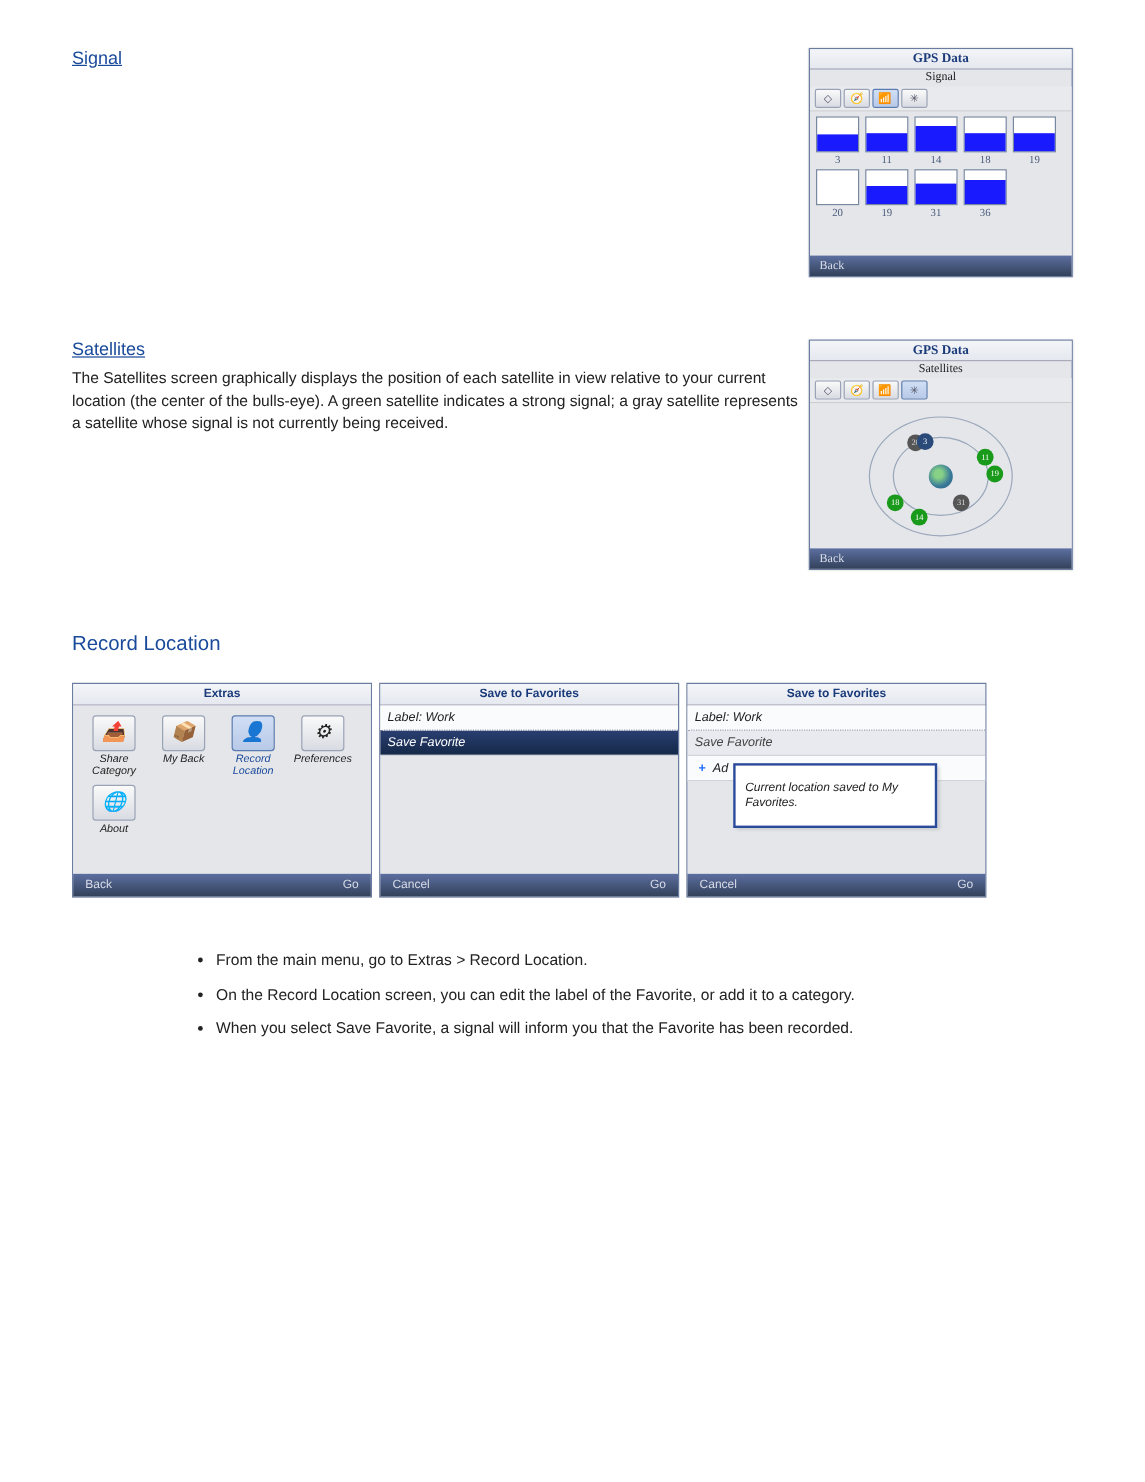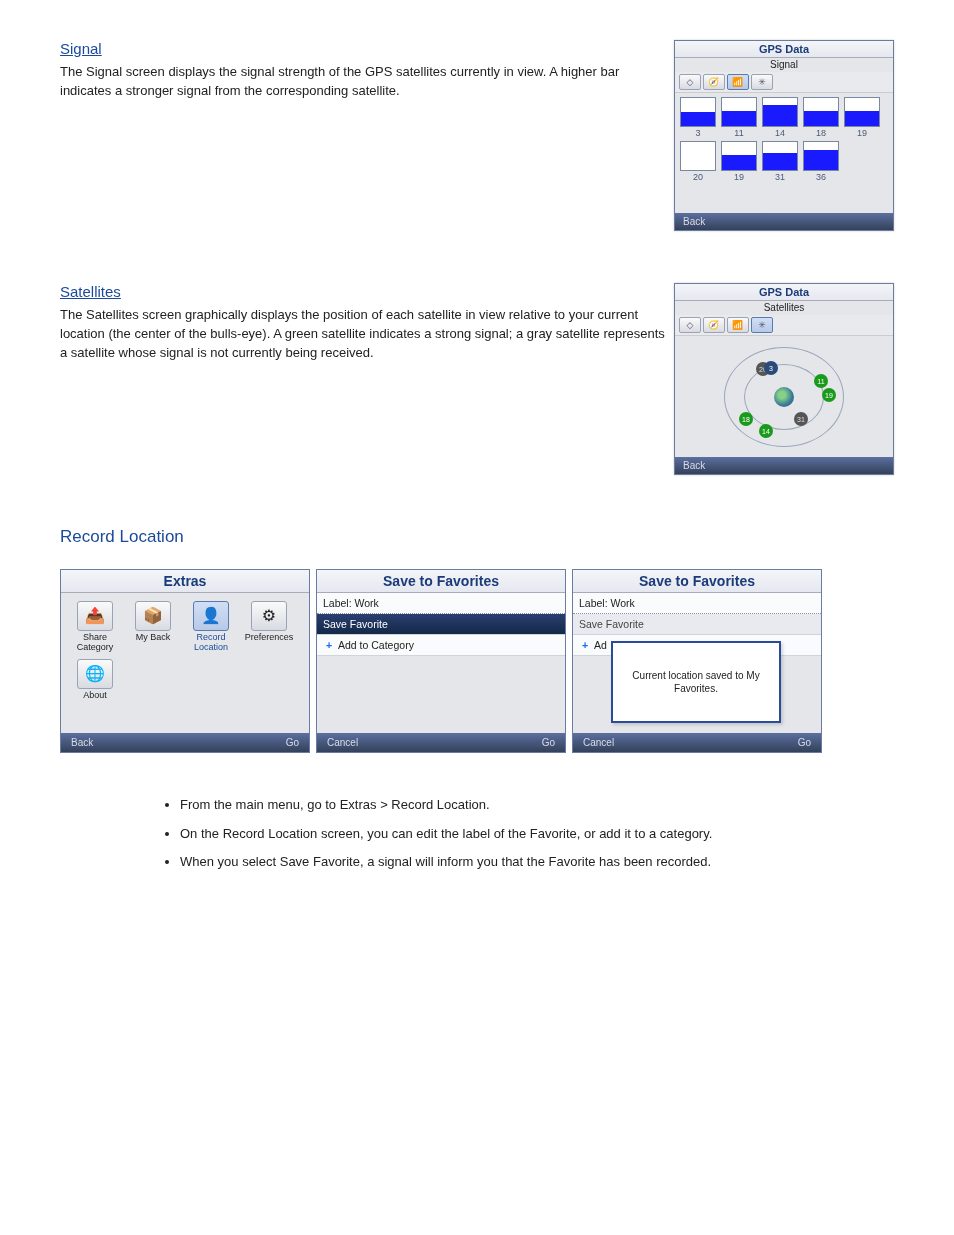--- a/index.html
+++ b/index.html
@@ -14,21 +14,21 @@
   }
   .section { margin-bottom: 30px; }
   .heading {
     color: #1a4a9a;
     text-decoration: underline;
     font-size: 15px;
     margin-bottom: 6px;
     display: inline-block;
   }
   .bodytext { line-height: 1.45; margin-bottom: 8px; }
-  .float-right { float: right; margin-left: 5px; margin-bottom: 12px; }
+  .float-right { float: right; margin-left: 5px; margin-bottom: 12px; font-family: Liberation Serif, serif; }
   .clear { clear: both; }
 
   
   .device {
     width: 220px;
     border: 1px solid #6a7ca0;
     background: #e4e6ea;
     font-size: 10px;
     color: #222;
     position: relative;
@@ -155,23 +155,23 @@
     display:flex;
     flex-direction:column;
   }
   .wd-title {
     text-align:center;
     font-weight:bold;
     color:#1a3a7a;
     background: linear-gradient(#f3f5f8,#e5e8ef);
     border-bottom:1px solid #aab;
     padding:3px 0;
-    font-size:14px;
-  }
-  .wd-body { background:#e4e6ea; flex:1; min-height:140px; position:relative; }
+    font-size:10px;
+  }
+  .wd-body { background:#e4e6ea; flex:1; min-height:140px; position:relative;font-style:italic; }
   .wd-footer {
     background: linear-gradient(#5c6fa0,#33415a);
     color:#d8dce8;
     display:flex;
     justify-content:space-between;
     padding:4px 10px;
     font-size:10px;
   }
   
   .extras-grid {
@@ -216,22 +216,22 @@
     font-weight:bold;
     margin-right:3px;
     text-align:center;
   }
   .popup {
     position:absolute;
     left:38px; top:48px;
     width:170px;
     border:2px solid #2a4a9a;
     background:#fff;
-    padding:26px 8px;
-    text-align:center;
+    padding:12px 8px;
+    text-align:left;
     font-size:10px;
     line-height:1.3;
     box-shadow: 2px 2px 3px rgba(0,0,0,0.15);
   }
   
   ul.bullets {
     list-style: disc;
     margin: 8px 0 10px 120px;
     line-height: 2.2;
   }
@@ -308,21 +308,20 @@
             </div>
           </div>
       </div>
       <div class="device-footer">
         <span>Back</span>
         <span></span>
       </div>
     </div>
   </div>
   <span class="heading">Signal</span>
-  <div class="bodytext">The Signal screen displays the signal strength of the GPS satellites currently in view. A higher bar indicates a stronger signal from the corresponding satellite.</div>
   <div class="clear"></div>
 </div>
 
 <div class="section">
   <div class="float-right">
     <div class="device">
       <div class="device-title">GPS Data</div>
       <div class="device-sub">Satellites</div>
       <div class="device-toolbar">
         <span class="tool-btn">◇</span>
@@ -392,23 +391,20 @@
         <span>Back</span>
         <span>Go</span>
       </div>
     </div>
 
     <div class="wide-device">
       <div class="wd-title">Save to Favorites</div>
       <div class="wd-body">
         <div class="fav-line dotted">Label: Work</div>
         <div class="fav-line highlight">Save Favorite</div>
-        <div class="fav-line">
-          <span class="plus-icon">+</span><span>Add to Category</span>
-        </div>
       </div>
       <div class="wd-footer">
         <span>Cancel</span>
         <span>Go</span>
       </div>
     </div>
 
     <div class="wide-device">
       <div class="wd-title">Save to Favorites</div>
       <div class="wd-body">

